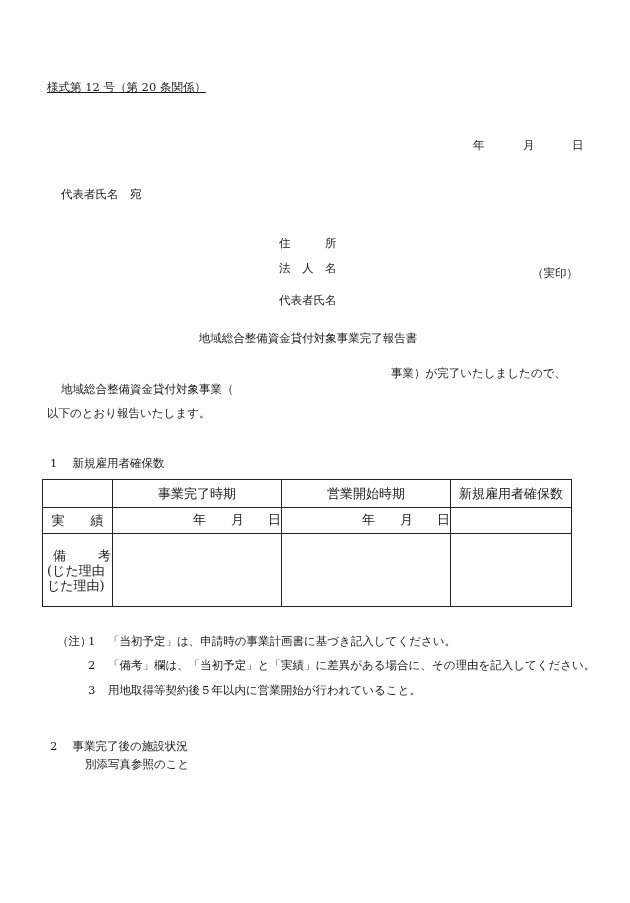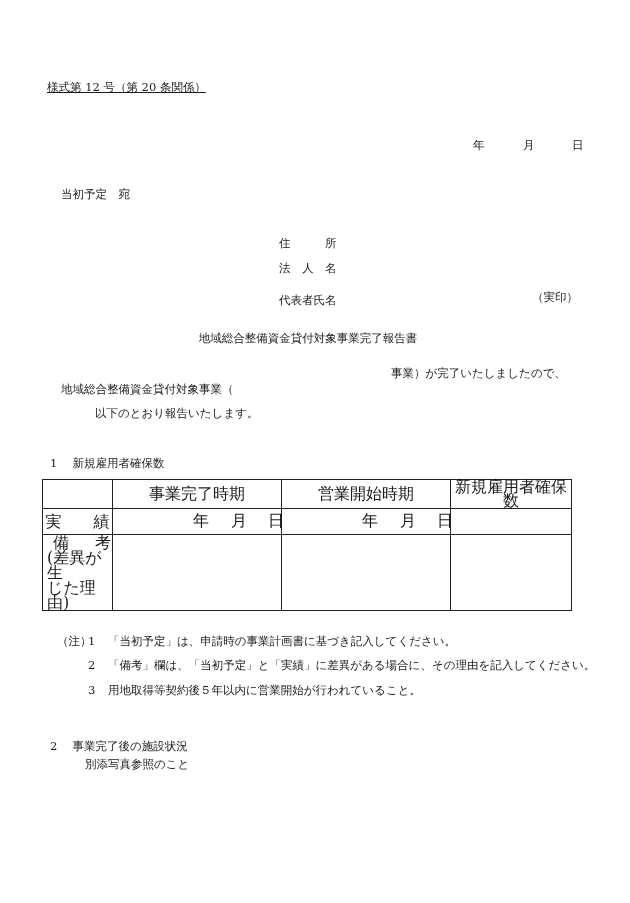--- a/index.html
+++ b/index.html
@@ -20,41 +20,41 @@
 
     #form-number { left: 47px; top: 80px; text-decoration: underline; }
     #date-line { left: 473px; top: 138px; width: 110px; }
     #date-line span { position: absolute; top: 0; }
     #addressee { left: 61px; top: 187px; }
 
     .field-label { left: 279px; }
     #address-label { top: 236px; }
     #corp-label { top: 261px; }
     #rep-label { top: 283px; margin-top: 10px; }
-    #seal-label { left: 532px; top: 290px; text-align: right; }
+    #seal-label { left: 532px; top: 266px; text-align: right; }
 
     #doc-title { left: 0; width: 616px; text-align: center; top: 331px; }
 
     #body-line1a { left: 61px; top: 382px; }
     #body-line1b { left: 391px; top: 366px; }
-    #body-line2 { left: 47px; top: 406px; margin-left: 48px; }
+    #body-line2 { left: 47px; top: 406px; }
 
     #section1-title { left: 50px; top: 456px; }
 
     table#employment-table {
       position: absolute;
       left: 42px;
       top: 479px;
       border-collapse: collapse;
       table-layout: fixed;
     }
     #employment-table td {
       border: 1.3px solid #222;
       padding: 0;
-      font-size: 16px;
+      font-size: 13px;
       line-height: 14px;
       vertical-align: middle;
     }
     .col-label { width: 70px; }
     .col-completion { width: 169px; }
     .col-start { width: 169px; }
     .col-hires { width: 121px; }
     .row-header td { height: 27px; text-align: center; }
     .row-plan td, .row-actual td { height: 25px; }
     .row-remarks td { height: 72px; }
@@ -81,21 +81,21 @@
 <body>
 
 <div class="abs" id="form-number">様式第 12 号（第 20 条関係）</div>
 
 <div class="abs" id="date-line">
   <span style="left:0">年</span>
   <span style="left:50px">月</span>
   <span style="left:99px">日</span>
 </div>
 
-<div class="abs" id="addressee">当初予定　宛</div>
+<div class="abs" id="addressee">代表者氏名　宛</div>
 
 <div class="abs field-label" id="address-label">住　　　所</div>
 <div class="abs field-label" id="corp-label">法　人　名</div>
 <div class="abs field-label" id="rep-label">代表者氏名</div>
 <div class="abs" id="seal-label">（実印）</div>
 
 <div class="abs" id="doc-title">地域総合整備資金貸付対象事業完了報告書</div>
 
 <div class="abs" id="body-line1a">地域総合整備資金貸付対象事業（</div>
 <div class="abs" id="body-line1b">事業）が完了いたしましたので、</div>
@@ -130,21 +130,21 @@
       <span class="d">日</span>
     </td>
     <td></td>
   </tr>
   <tr class="row-remarks">
     <td class="remarks-label">
       <div class="l1">
             <span>備</span>
             <span>考</span>
           </div>
-      <div>(差異が生</div>
+      <div>(じた理由</div>
       <div>じた理由)</div>
     </td>
     <td></td>
     <td></td>
     <td></td>
   </tr>
 </tbody>
   </table>
 
 <div class="abs" id="note-prefix">（注）</div>

